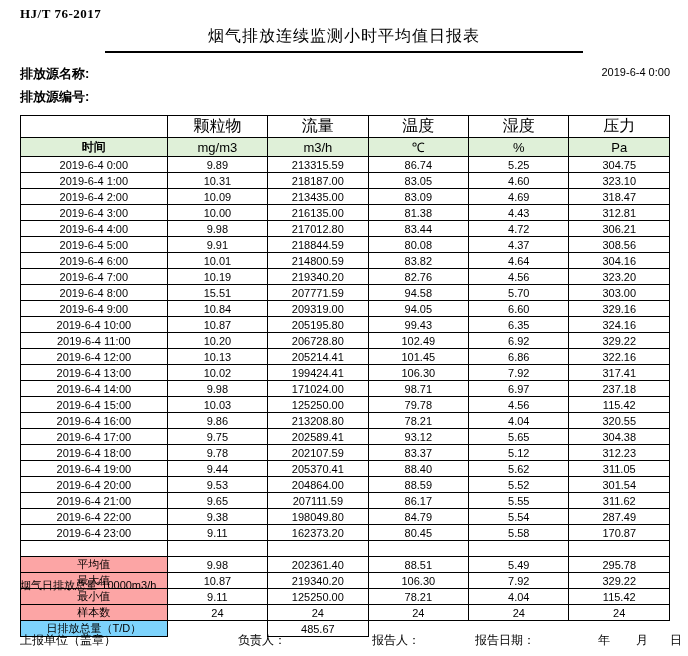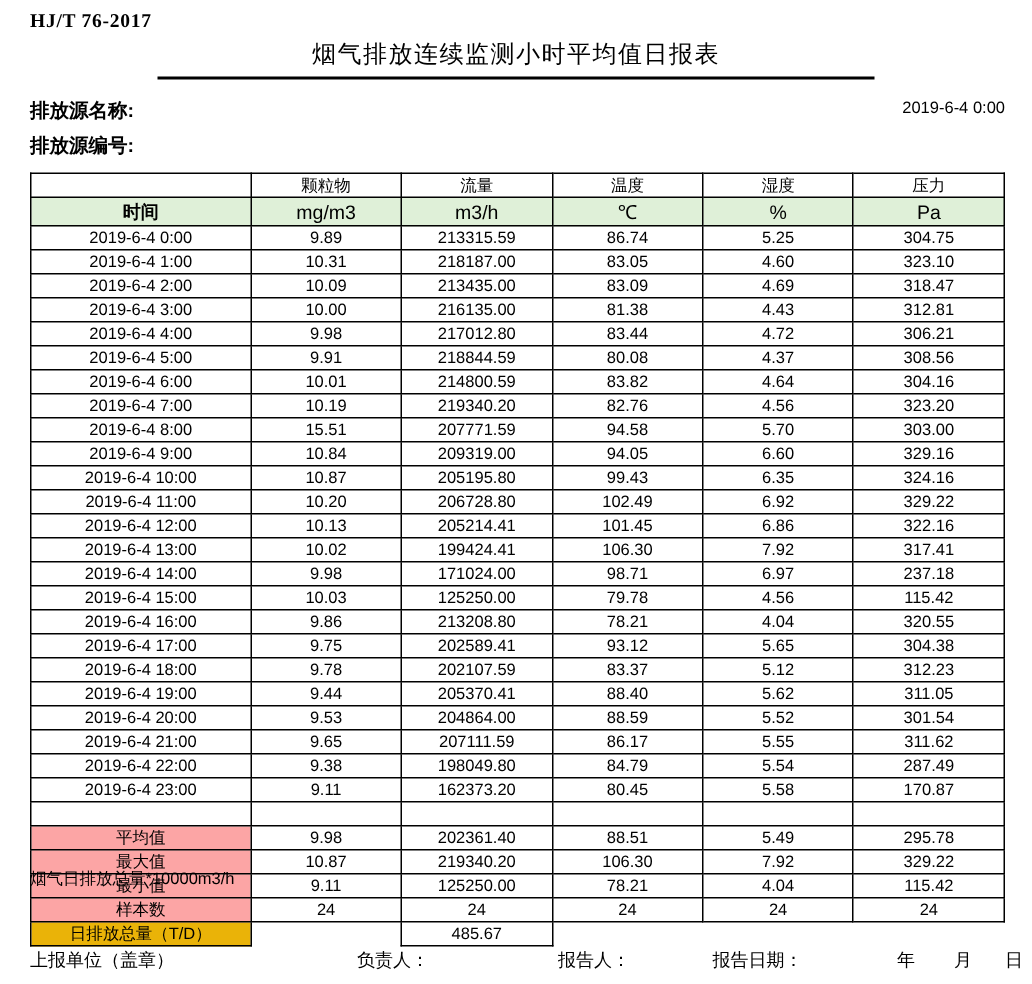--- a/index.html
+++ b/index.html
@@ -86,21 +86,21 @@
     height: 15px;
     text-align: center;
     vertical-align: middle;
     font-weight: normal;
     font-family: "Liberation Sans", sans-serif;
   }
   .col-time { width: 146px; }
   .col-val { width: 100px; }
   .hdr-row td {
     height: 26px;
-    font-size: 11px;
+    font-size: 16px;
     font-weight: bold;
   }
   .unit-row td {
     background: #dff0d8;
     height: 16px;
     font-size: 13px;
   }
   .unit-row td.timehdr {
     font-size: 12px;
     font-weight: bold;
@@ -120,21 +120,21 @@
     height: 8px;
   }
   .sum-row td.label {
     background: #fca5a5;
     font-size: 11px;
   }
   .sum-row td {
     height: 15.5px;
   }
   .total-row td.label {
-    background: #eab308;
+    background: #7dd3fc;
     font-size: 11px;
   }
   .total-row td {
     height: 16px;
   }
   .no-border { border: none !important; }
   .footnote {
     position: absolute;
     left: 20px;
     top: 578px;

